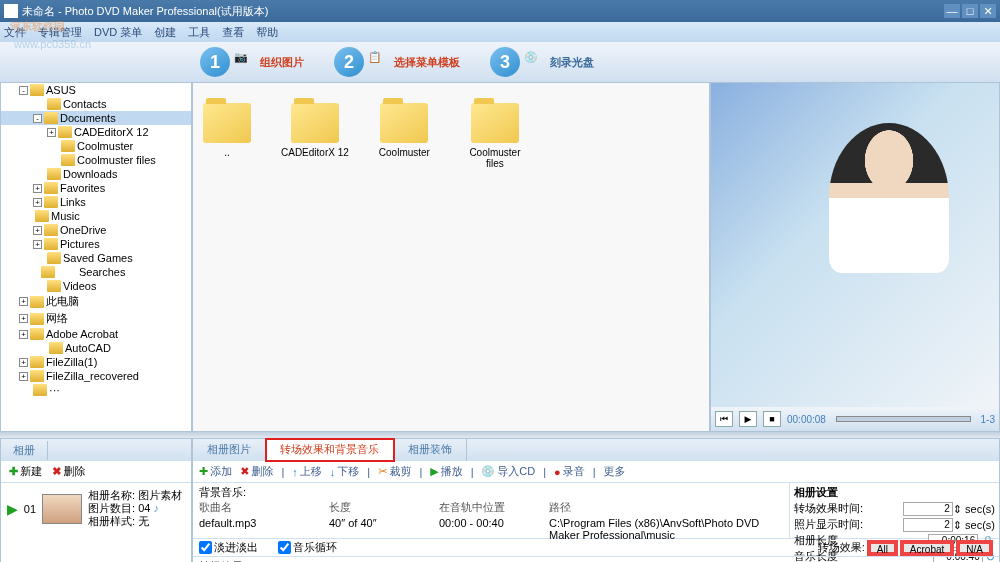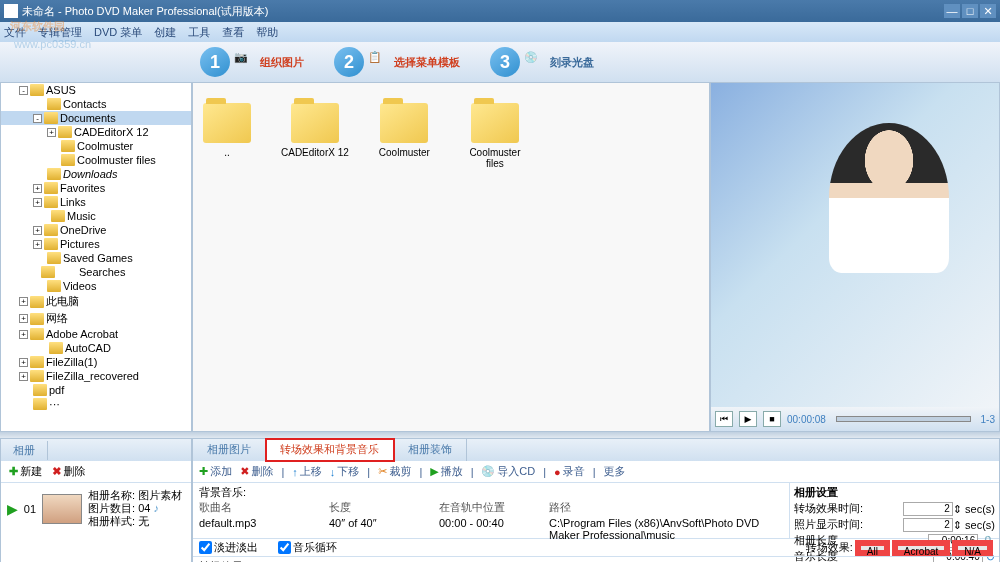--- a/index.html
+++ b/index.html
@@ -65,21 +65,21 @@
 .music-table .mc2 { width: 110px; }
 .music-table .mc3 { width: 110px; }
 .music-table .mc4 { flex: 1; }
 .settings { width: 210px; padding: 2px 4px; border-left: 1px solid #d0e0f0; display: flex; flex-direction: column; gap: 1px; font-size: 10px; }
 .settings .srow { display: flex; align-items: center; justify-content: space-between; height: 15px; }
 .settings input { width: 50px; height: 14px; font-size: 10px; border: 1px solid #aaa; text-align: right; padding-right: 2px; }
 .checks-row { height: 18px; display: flex; align-items: center; padding: 0 6px; gap: 36px; justify-content: space-between; border-bottom: 1px solid #d0e0f0; }
 .checks-row .lchecks { display: flex; gap: 20px; }
 .checks-row label { display: flex; align-items: center; gap: 2px; }
 .trans-btns { display: flex; gap: 2px; align-items: center; }
-.trans-btns button { height: 16px; font-size: 10px; padding: 0 6px; border: 6px solid #ef4444; background: #e8e8e8; cursor: pointer; }
+.trans-btns button { height: 16px; font-size: 10px; padding: 0 6px; border: 4px solid #ef4444; background: #e8e8e8; cursor: pointer; }
 .ind { display: inline-block; width: 12px; }
 </style>
 </head>
 <body>
 
 <div class="watermark">
   <svg viewBox="0 0 180 60">
       <text x="10" y="30" fill="#f08020" font-size="18" font-weight="bold">河东软件园</text>
       <text x="14" y="48" fill="#60a0d0" font-size="12">www.pc0359.cn</text>
     </svg>
@@ -148,36 +148,36 @@
       <div class="tree-item" style="padding-left: 46px;">
         <span class="ind"></span>
         <span class="icon folder-icon"></span>
         <span>Coolmuster</span>
       </div>
       <div class="tree-item" style="padding-left: 46px;">
         <span class="ind"></span>
         <span class="icon folder-icon"></span>
         <span>Coolmuster files</span>
       </div>
-      <div class="tree-item" style="padding-left: 32px; font-style: italic;">
+      <div class="tree-item" style="padding-left: 32px;">
         <span class="ind"></span>
         <span class="icon folder-icon"></span>
         <span>Downloads</span>
       </div>
       <div class="tree-item" style="padding-left: 32px;">
         <span class="toggle">+</span>
         <span class="icon folder-icon"></span>
         <span>Favorites</span>
       </div>
       <div class="tree-item" style="padding-left: 32px;">
         <span class="toggle">+</span>
         <span class="icon folder-icon"></span>
         <span>Links</span>
       </div>
-      <div class="tree-item" style="padding-left: 36px; text-align: center;">
+      <div class="tree-item" style="padding-left: 20px; text-align: center;">
         <span class="ind"></span>
         <span class="icon folder-icon"></span>
         <span>Music</span>
       </div>
       <div class="tree-item" style="padding-left: 32px;">
         <span class="toggle">+</span>
         <span class="icon folder-icon"></span>
         <span>OneDrive</span>
       </div>
       <div class="tree-item" style="padding-left: 32px;">
@@ -222,25 +222,20 @@
       </div>
       <div class="tree-item" style="padding-left: 18px;">
         <span class="toggle">+</span>
         <span class="icon folder-icon"></span>
         <span>FileZilla(1)</span>
       </div>
       <div class="tree-item" style="padding-left: 18px;">
         <span class="toggle">+</span>
         <span class="icon folder-icon"></span>
         <span>FileZilla_recovered</span>
-      </div>
-      <div class="tree-item" style="padding-left: 18px;">
-        <span class="ind"></span>
-        <span class="icon folder-icon"></span>
-        <span>pdf</span>
       </div>
       <div class="tree-item" style="padding-left: 18px;">
         <span class="ind"></span>
         <span class="icon folder-icon"></span>
         <span>···</span>
       </div>
     </div>
   <div class="browse-panel" id="browse">
       <div class="folder-item">
         <div class="fico"></div>

